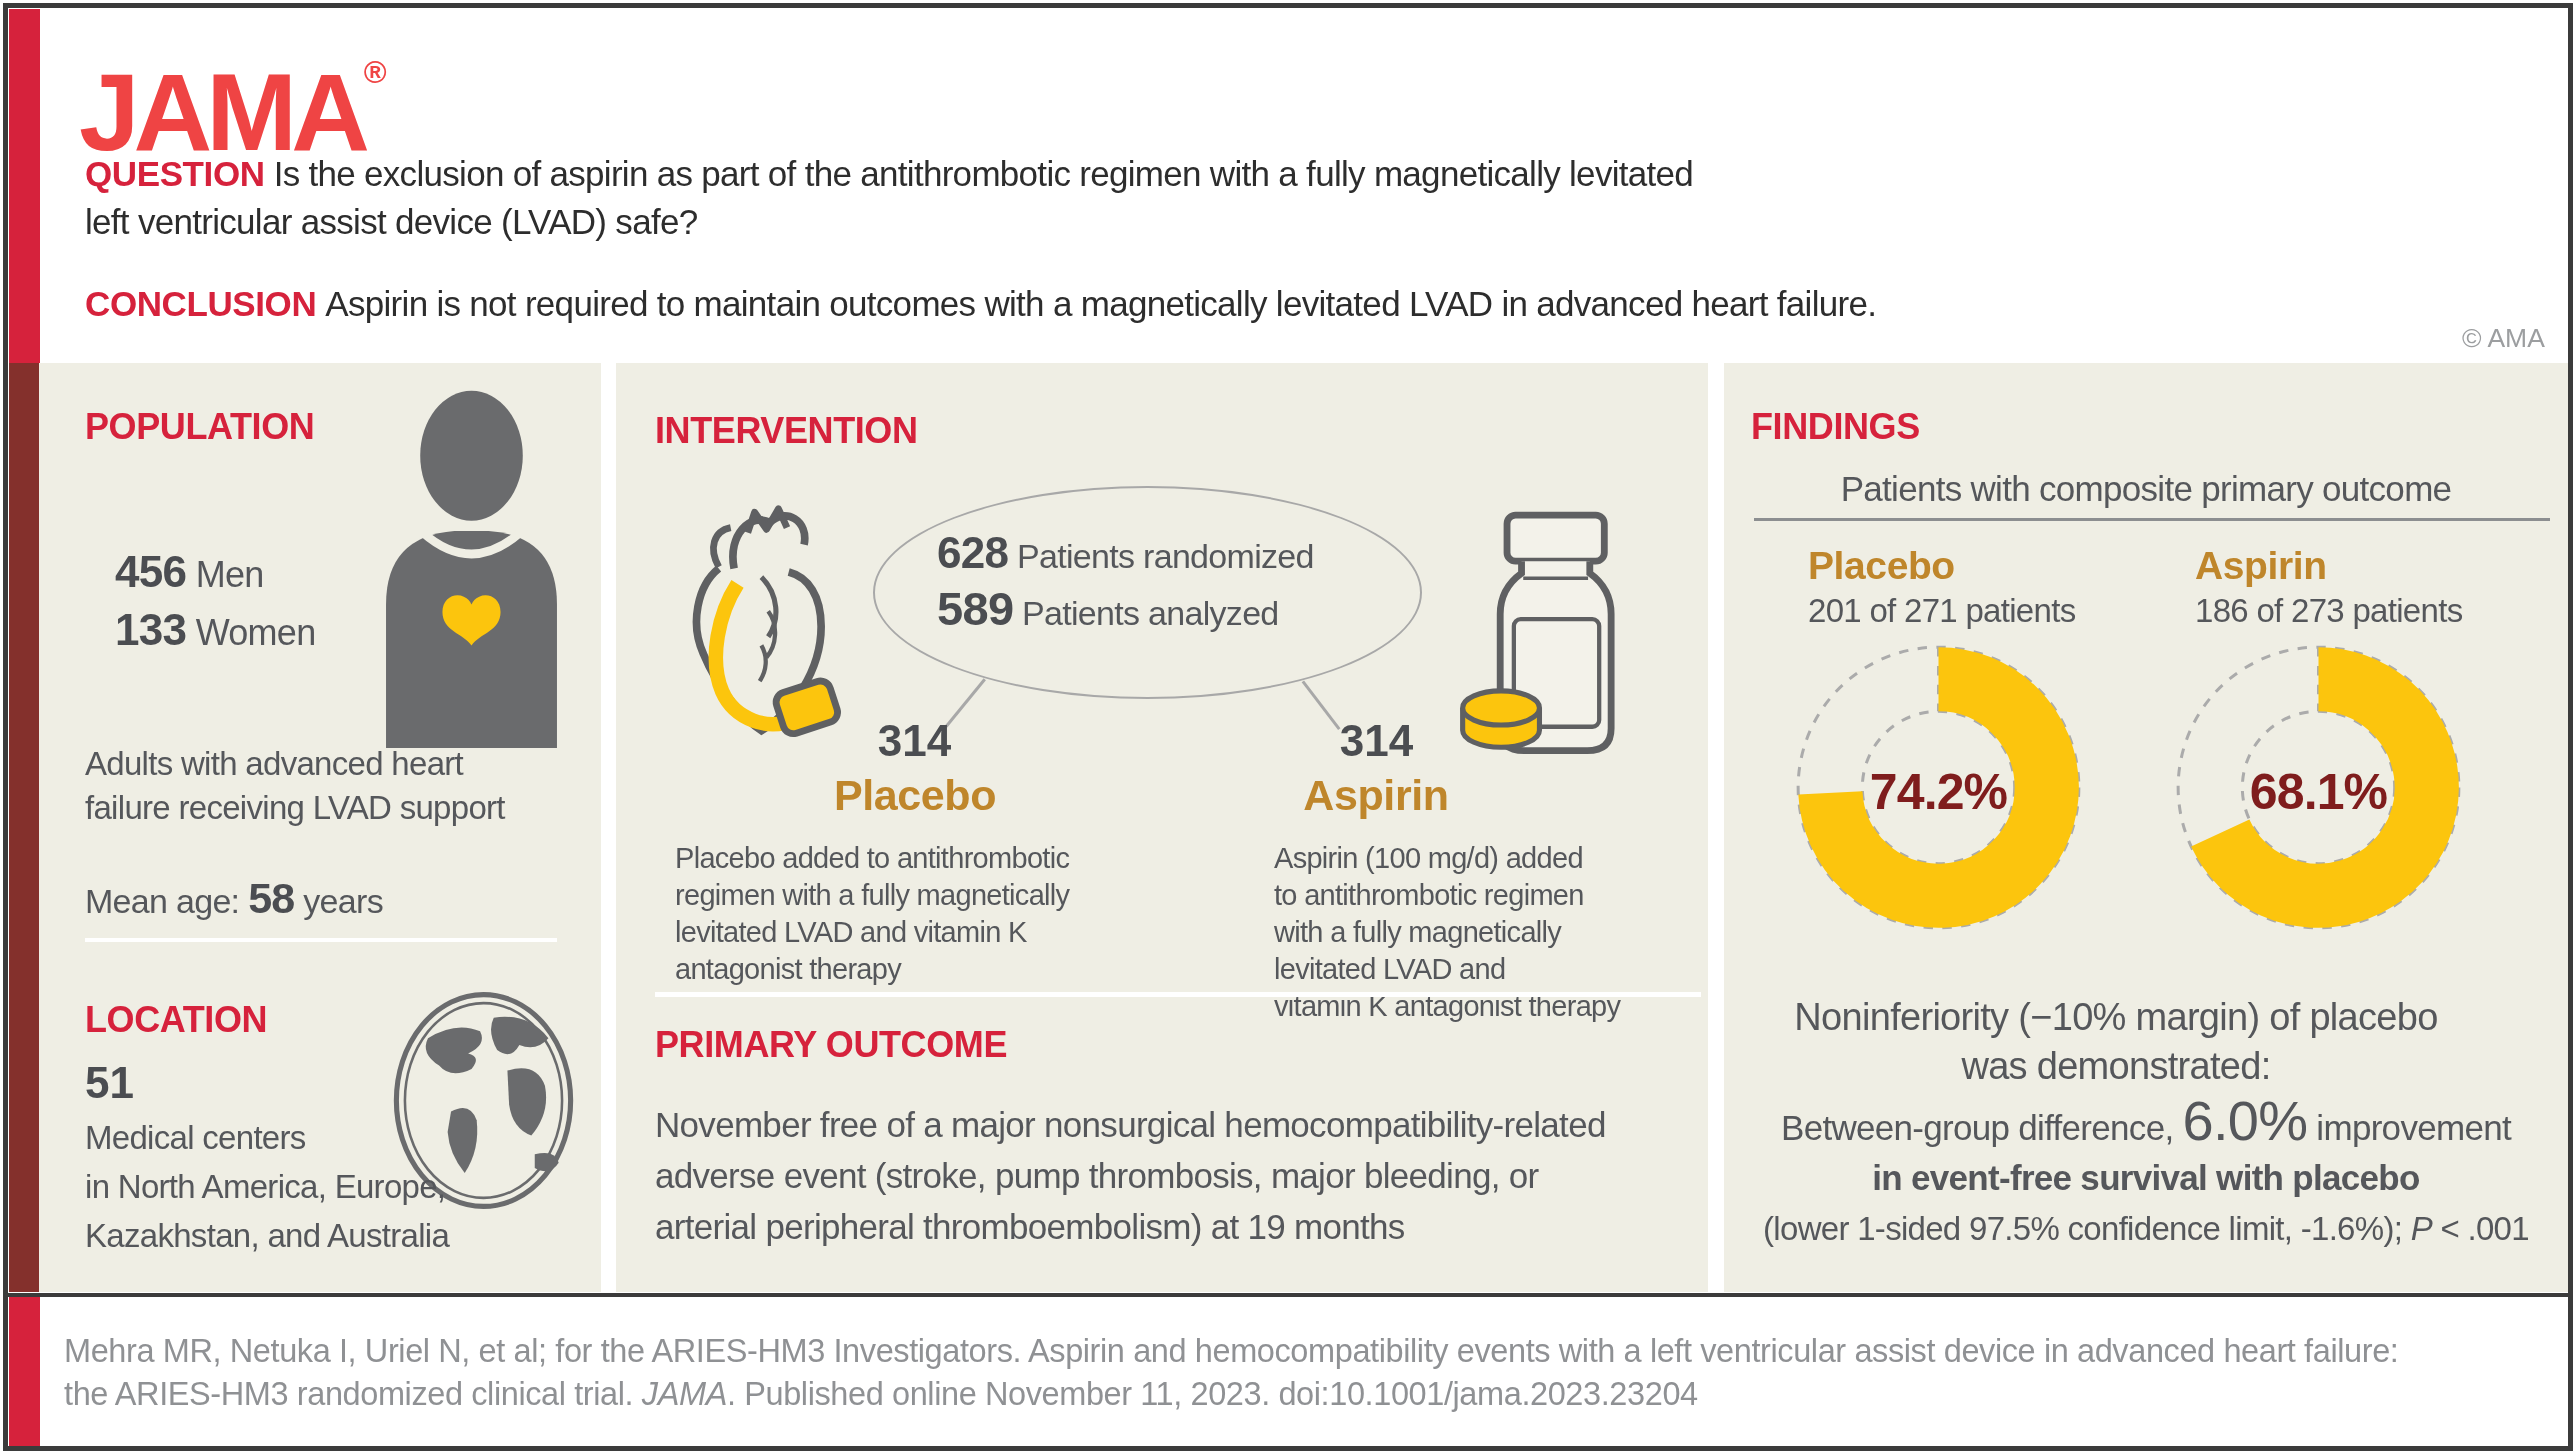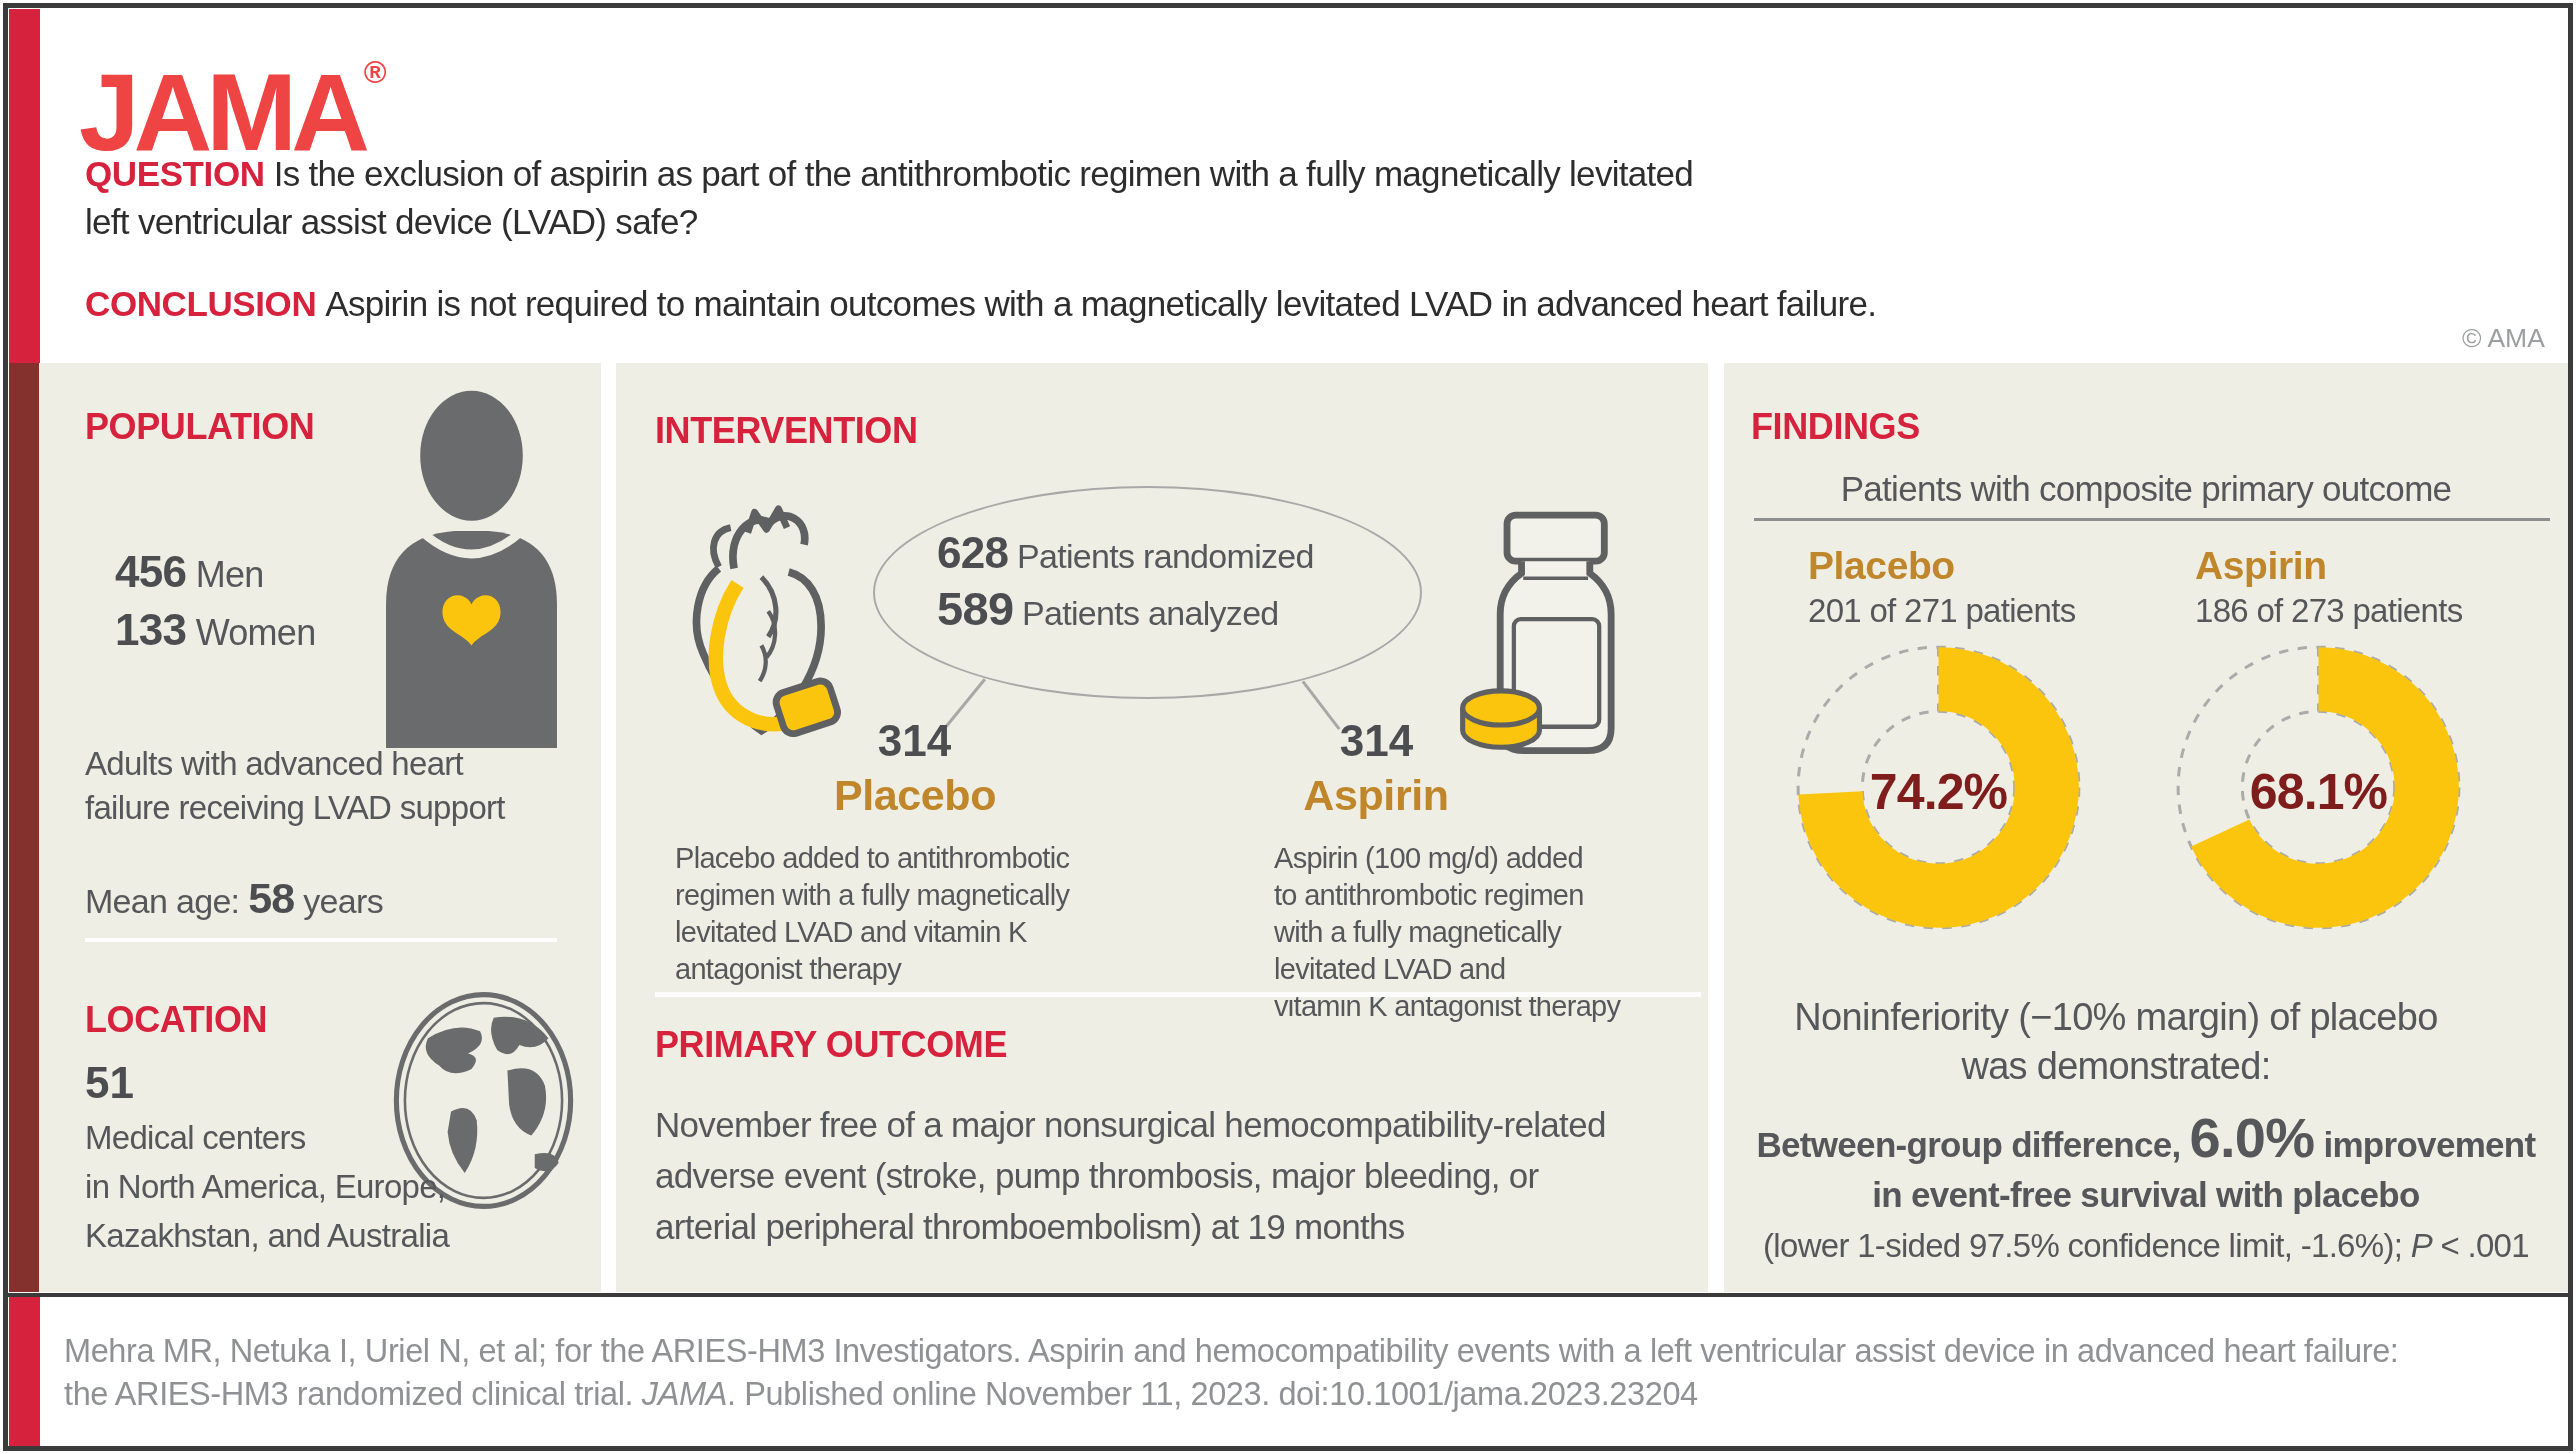--- a/index.html
+++ b/index.html
@@ -186,21 +186,21 @@
     <path class="donut-arc" fill="none" stroke="#fcc50d" stroke-width="75" d="M 170 43.5 A 126.5 126.5 0 1 1 55.20322029554872 223.14084464409353"></path>
   </svg>
   <div class="donut-label" style="left:2173px;top:763px;">68.1%</div>
 
   <div class="abs body-gray center" style="left:1724px;top:993px;width:784px;font-size:38px;line-height:49px;font-weight:500;">
     <div>Noninferiority (−10% margin) of placebo</div>
     <div>was demonstrated:</div>
   </div>
 
   <div class="abs center" style="left:1724px;top:1088px;width:844px;color:#55575b;letter-spacing:-0.7px;">
-    <div style="font-size:35px;font-weight:700;margin-top:17px;">
+    <div style="font-size:35px;font-weight:400;">
       <span>Between-group difference,</span>
       <span style="font-size:56px;">6.0%</span>
       <span>improvement</span>
     </div>
     <div style="font-size:35px;font-weight:700;margin-top:5.1px;">in event-free survival with placebo</div>
     <div style="font-size:33px;margin-top:12px;">
       <span>(lower 1-sided 97.5% confidence limit, -1.6%); </span><span class="italic">P</span><span> &lt; .001</span>
     </div>
   </div>
 

